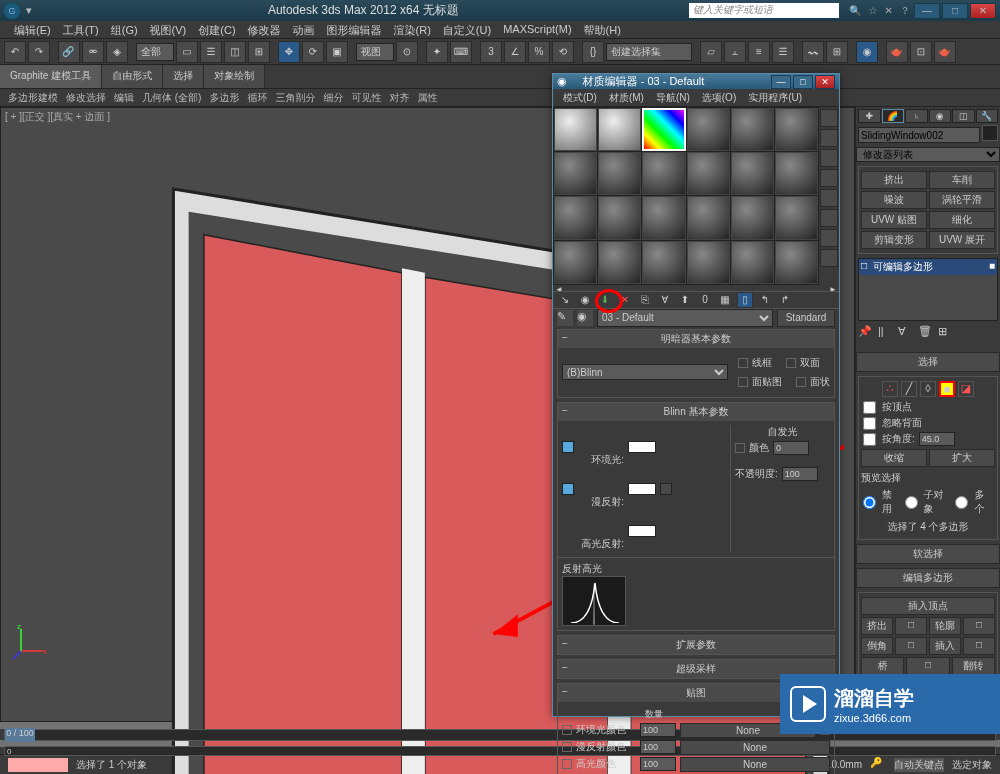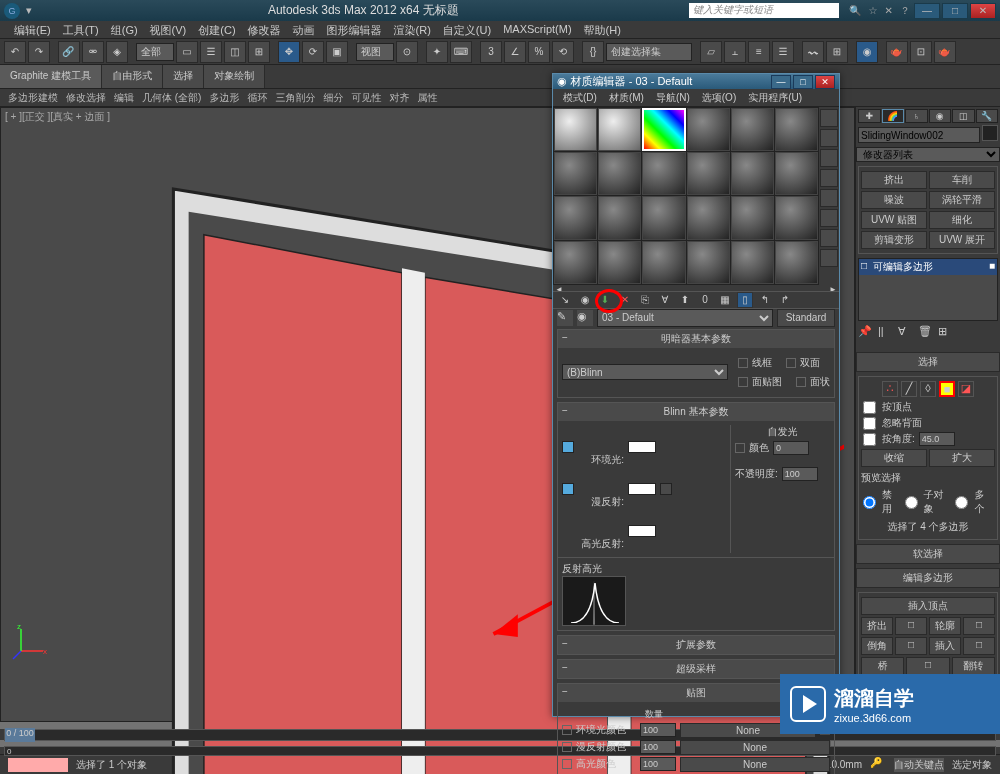--- a/index.html
+++ b/index.html
@@ -374,21 +374,21 @@
     <span class="field" style="width:50px;"></span>
   <span class="label">栅格 = 10.0mm</span>
   <div class="tbtn" style="width:16px;height:16px;">🔑</div>
   <div class="btn" style="background:#555;">自动关键点</div>
   <div class="btn">选定对象</div>
 </div>
 
 <div class="material-editor">
   <div class="me-title">
     <span>◉</span>
-    <span class="t" style="margin-left:4px;">材质编辑器 - 03 - Default</span>
+    <span class="t" style="margin-left:16px;">材质编辑器 - 03 - Default</span>
     <div class="btn">—</div>
     <div class="btn">□</div>
     <div class="btn close">✕</div>
   </div>
   <div class="me-menu">
     <span>模式(D)</span>
     <span>材质(M)</span>
     <span>导航(N)</span>
     <span>选项(O)</span>
     <span>实用程序(U)</span>

